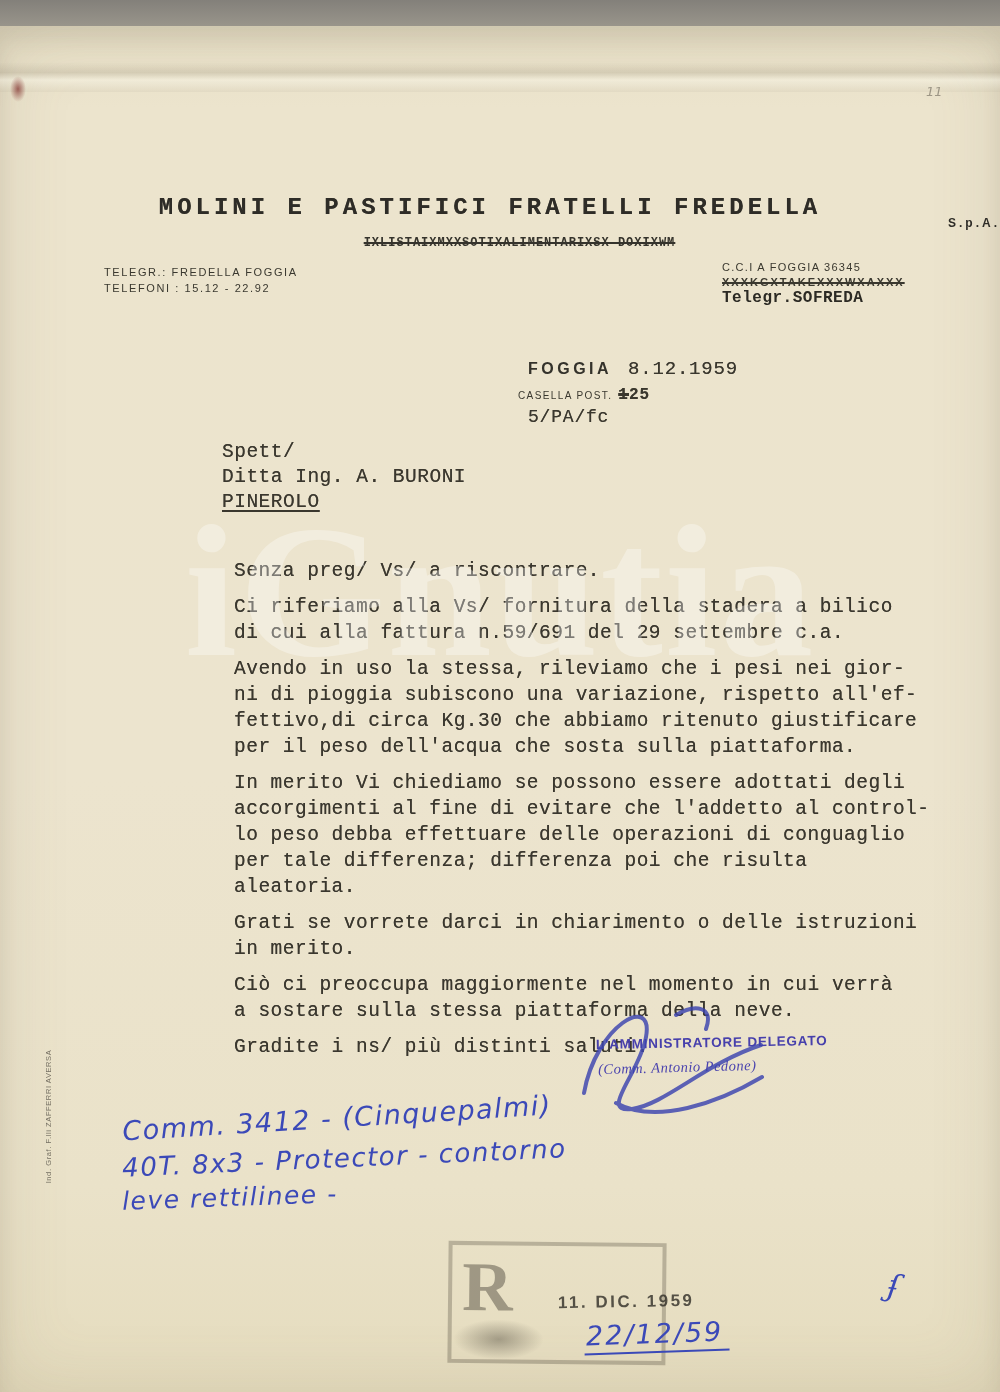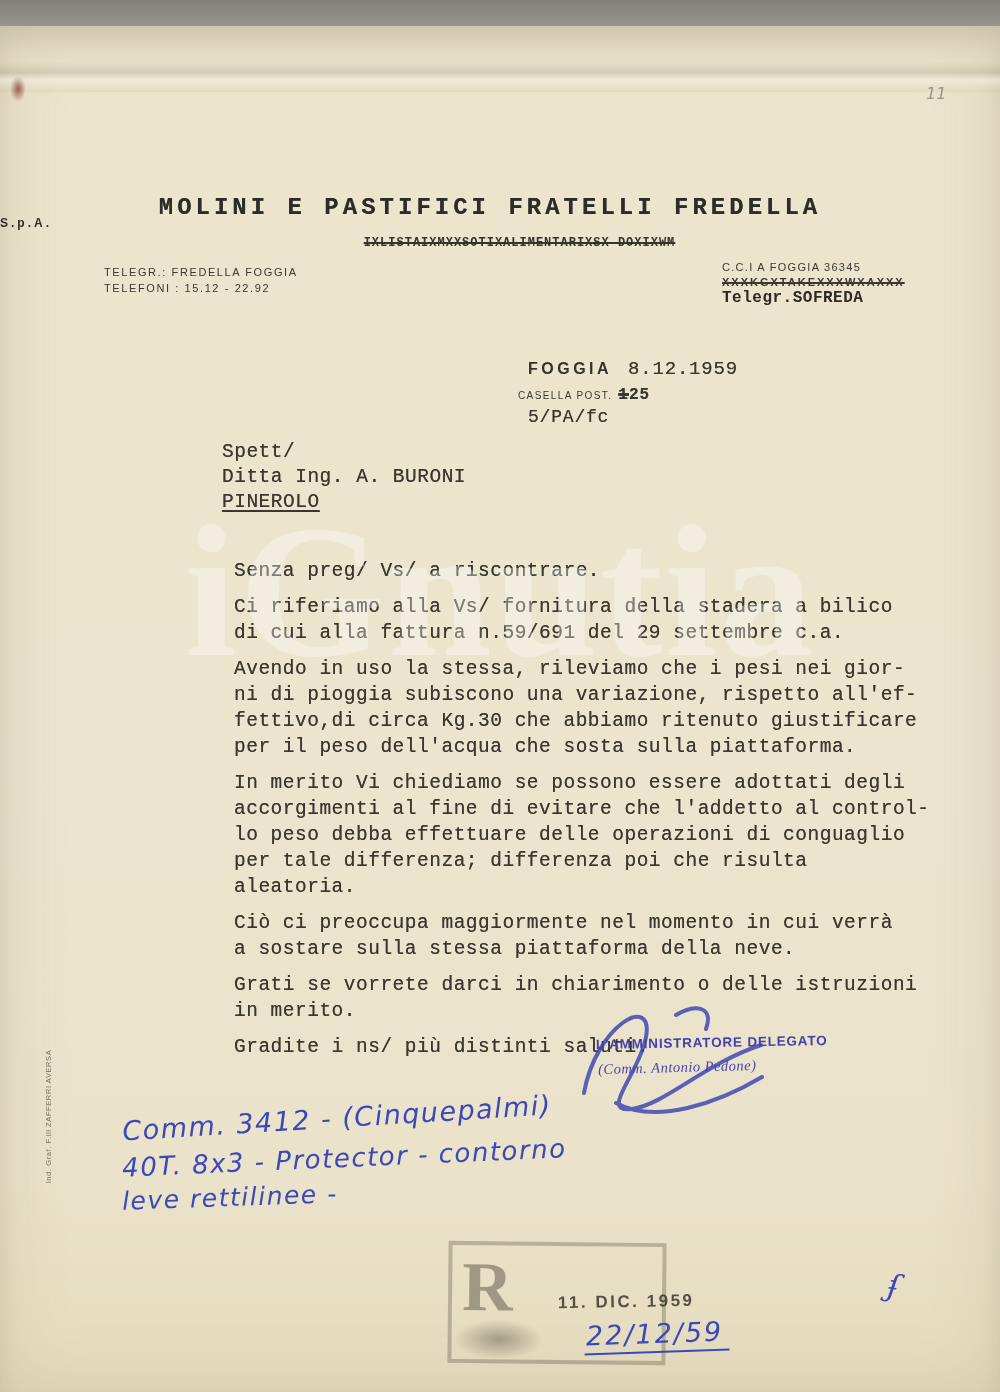--- a/index.html
+++ b/index.html
@@ -19,21 +19,21 @@
     background:linear-gradient(180deg, rgba(110,100,80,0) 0%, rgba(110,100,80,.16) 35%, rgba(255,255,245,.35) 60%, rgba(110,100,80,.06) 100%);
   }
   .typew { color:#3a372e; text-shadow:0 0 .6px rgba(56,52,44,.75); }
 
   .company-title {
     position:absolute; left:0; top:194px; width:980px; text-align:center;
     font-family:Liberation Mono, monospace; font-weight:bold;
     font-size:24px; letter-spacing:4px; color:#2e2c27;
   }
   .company-spa {
-    position:absolute; left:0; top:216px; width:1000px; text-align:left;
+    position:absolute; left:0; top:216px; width:1000px; text-align:right;
     font-family:"Liberation Sans","DejaVu Sans",sans-serif; font-weight:bold;
     font-size:12px; letter-spacing:3px; color:#2e2c27;
   }
   .struck-line {
     position:absolute; left:0; top:236px; width:1000px; text-align:center;
     font-size:12px; font-weight:bold; letter-spacing:1px; color:#35332c;
     text-decoration:line-through; text-decoration-thickness:2px;padding-left:39px;
   }
   .contact-left {
     position:absolute; left:104px; top:264px;
@@ -125,21 +125,21 @@
     font-size:27px; letter-spacing:2px; color:#3b49b8; transform:rotate(-2deg);
     border-bottom:2.5px solid #3b49b8; padding:0 6px 2px 2px;
   }
   .pen-tick {
     position:absolute; left:888px; top:1268px; color:#3b49b8;
     font-size:30px; font-style:italic; transform:rotate(8deg);
     font-family:"DejaVu Serif",serif;
   }
   .pencil-note {
     position:absolute; left:926px; top:84px; color:rgba(95,90,78,.55);
-    font-family:"DejaVu Sans",sans-serif; font-size:16px; font-style:italic;
+    font-family:"DejaVu Sans",sans-serif; font-size:13px; font-style:italic;
   }
   .red-smudge {
     position:absolute; left:10px; top:76px; width:16px; height:26px; border-radius:50%;
     background:radial-gradient(closest-side, rgba(118,30,28,.65), rgba(118,30,28,0));
   }
   .printer-credit {
     position:absolute; left:-62px; top:1112px; width:220px;
     transform:rotate(-90deg); transform-origin:center;
     font-family:"Liberation Sans",sans-serif; font-size:7.5px; letter-spacing:.6px;
     color:#767063; text-align:center;
@@ -194,24 +194,24 @@
     <p>Ci riferiamo alla Vs/ fornitura della stadera a bilico
 di cui alla fattura n.59/691 del 29 settembre c.a.</p>
     <p>Avendo in uso la stessa, rileviamo che i pesi nei gior-
 ni di pioggia subiscono una variazione, rispetto all'ef-
 fettivo,di circa Kg.30 che abbiamo ritenuto giustificare
 per il peso dell'acqua che sosta sulla piattaforma.</p>
     <p>In merito Vi chiediamo se possono essere adottati degli
 accorgimenti al fine di evitare che l'addetto al control-
 lo peso debba effettuare delle operazioni di conguaglio
 per tale differenza; differenza poi che risulta aleatoria.</p>
+    <p>Grati se vorrete darci in chiarimento o delle istruzioni
+in merito.</p>
     <p>Ciò ci preoccupa maggiormente nel momento in cui verrà
 a sostare sulla stessa piattaforma della neve.</p>
-    <p>Grati se vorrete darci in chiarimento o delle istruzioni
-in merito.</p>
     <p>Gradite i ns/ più distinti saluti.</p>
   </div>
 
   <div class="sig-block">
     <div class="sig-line1">L'AMMINISTRATORE DELEGATO</div>
     <div class="sig-line2">(Comm. Antonio Pedone)</div>
     <svg class="sig-svg" width="250" height="150" viewBox="0 0 250 150">
       <g fill="none" stroke="#3c44b0" stroke-width="4" stroke-linecap="round" opacity="0.82">
         <path d="M28,108 C40,40 98,8 90,52 C84,88 42,128 76,124 C108,120 150,78 205,60"></path>
         <path d="M60,118 C100,140 162,118 206,92"></path>

